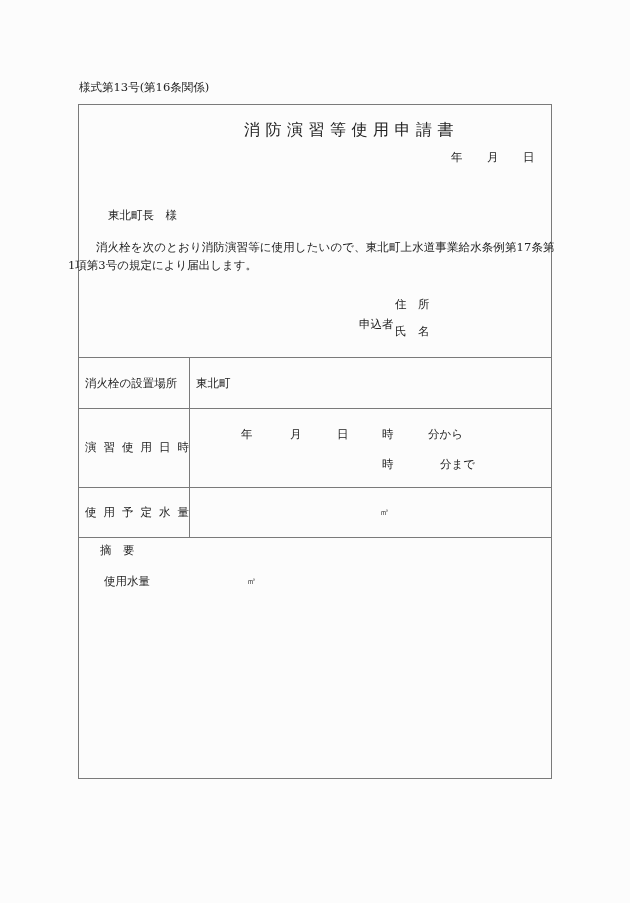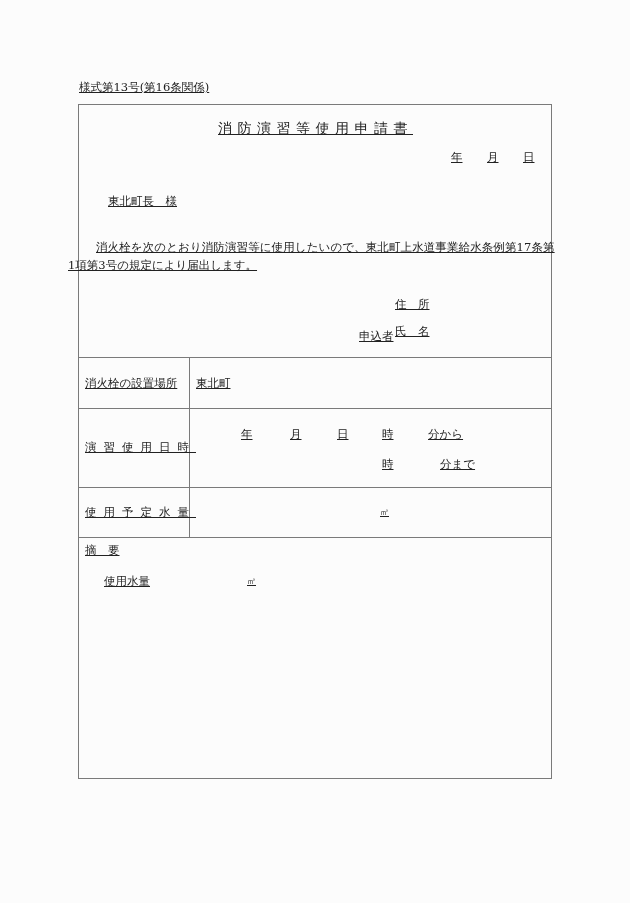--- a/index.html
+++ b/index.html
@@ -4,32 +4,32 @@
 <style>
   html, body { margin: 0; padding: 0; }
   body {
     width: 630px; height: 903px;
     background: #fcfcfc;
     font-family: "DejaVu Serif", "Liberation Serif", serif;
     color: #222;
     position: relative;
     overflow: hidden;
   }
-  .abs { position: absolute; white-space: nowrap; text-decoration: underline; }
+  .abs { position: absolute; white-space: nowrap; }
   .fs { font-size: 11.5px; }
   #form-number { left: 79px; top: 80px; font-size: 11.5px; }
   #form-box {
     position: absolute; left: 78px; top: 104px;
     width: 472px; height: 673px;
     border: 1px solid #7a7a7a;
     box-sizing: content-box;
   }
   .hline { position: absolute; left: 78px; width: 473px; height: 1px; background: #7a7a7a; }
   .vline { position: absolute; width: 1px; background: #7a7a7a; }
-  #title { left: 218px; top: 120px; font-size: 14px; letter-spacing: 5.5px; }
+  #title { left: 244px; top: 120px; font-size: 16px; letter-spacing: 5.5px; }
   .spaced { letter-spacing: 7px; }
 </style>
 </head>
 <body>
 
 <div class="abs" id="form-number">様式第13号(第16条関係)</div>
 
 <div id="form-box"></div>
 
 <div class="hline" style="top:357px"></div>
@@ -38,39 +38,39 @@
 <div class="hline" style="top:537px"></div>
 
 <div class="vline" style="left:189px; top:357px; height:180px"></div>
 
 <div class="abs" id="title">消防演習等使用申請書</div>
 
 <div class="abs fs" style="left:451px; top:150px">年</div>
 <div class="abs fs" style="left:487px; top:150px">月</div>
 <div class="abs fs" style="left:523px; top:150px">日</div>
 
-<div class="abs fs" style="left:108px; top:194px">東北町長　様</div>
+<div class="abs fs" style="left:108px; top:208px">東北町長　様</div>
 
 <div class="abs fs" style="left:96px; top:240px; letter-spacing:0.1px">消火栓を次のとおり消防演習等に使用したいので、東北町上水道事業給水条例第17条第</div>
 <div class="abs fs" style="left:68px; top:258px">1項第3号の規定により届出します。</div>
 
 <div class="abs fs" style="left:395px; top:297px">住　所</div>
-<div class="abs fs" style="left:359px; top:329px">申込者</div>
+<div class="abs fs" style="left:359px; top:317px">申込者</div>
 <div class="abs fs" style="left:395px; top:324px">氏　名</div>
 
 <div class="abs fs" style="left:85px; top:376px">消火栓の設置場所</div>
 <div class="abs fs" style="left:196px; top:376px">東北町</div>
 
 <div class="abs fs spaced" style="left:85px; top:440px">演習使用日時</div>
 <div class="abs fs" style="left:241px; top:427px">年</div>
 <div class="abs fs" style="left:290px; top:427px">月</div>
 <div class="abs fs" style="left:337px; top:427px">日</div>
 <div class="abs fs" style="left:382px; top:427px">時</div>
 <div class="abs fs" style="left:428px; top:427px">分から</div>
 <div class="abs fs" style="left:382px; top:457px">時</div>
 <div class="abs fs" style="left:440px; top:457px">分まで</div>
 
 <div class="abs fs spaced" style="left:85px; top:505px">使用予定水量</div>
 <div class="abs" style="left:380px; top:506px; font-size:9px">㎥</div>
 
-<div class="abs fs" style="left:85px; top:543px">摘　要</div>
+<div class="abs fs" style="left:100px; top:543px">摘　要</div>
 <div class="abs fs" style="left:104px; top:574px">使用水量</div>
 <div class="abs" style="left:247px; top:575px; font-size:9px">㎥</div>
 
 </body></html>

